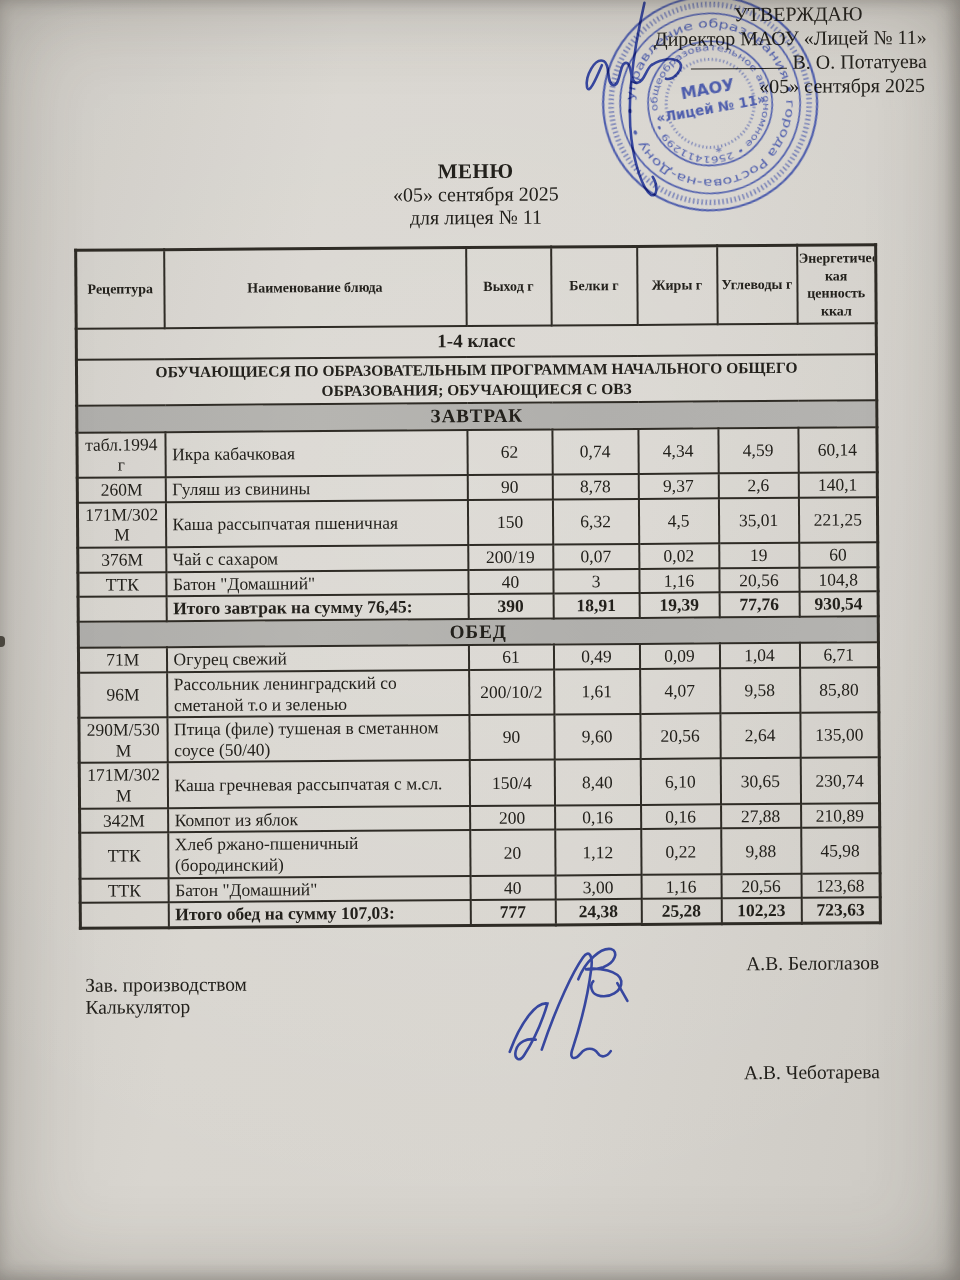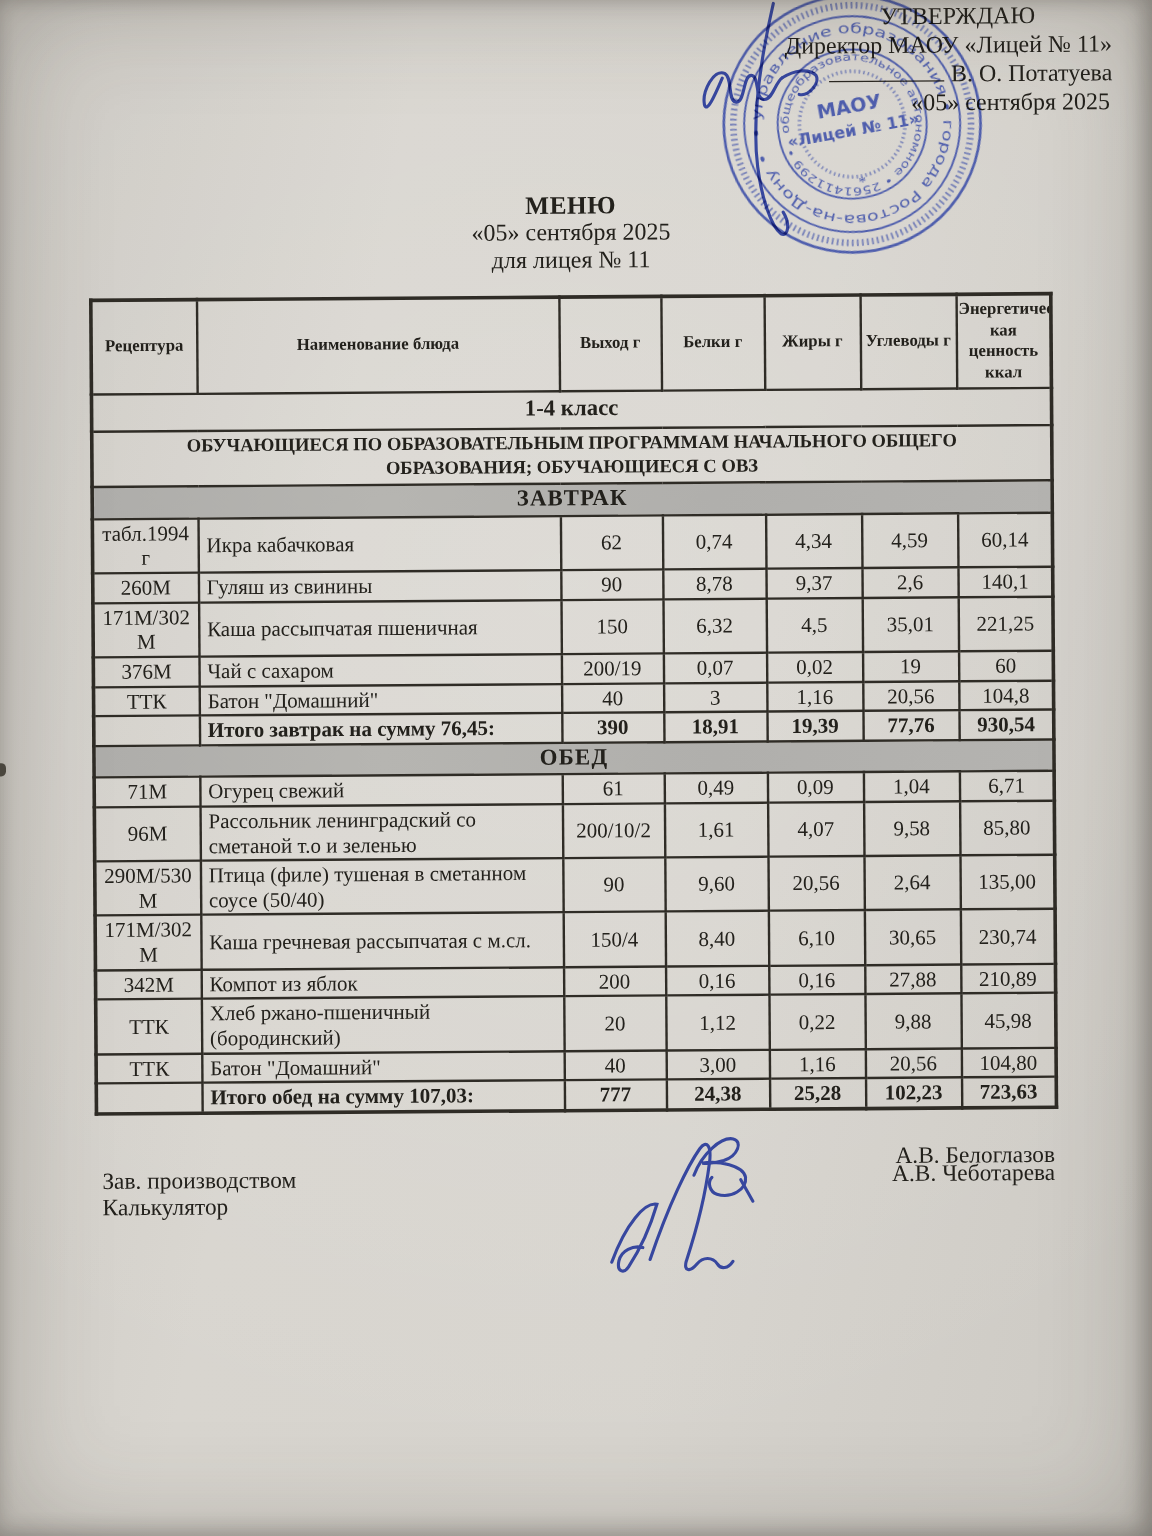--- a/index.html
+++ b/index.html
@@ -245,38 +245,38 @@
           <td>9,88</td>
           <td>45,98</td>
         </tr>
         <tr class="r1">
           <td>ТТК</td>
           <td>Батон "Домашний"</td>
           <td>40</td>
           <td>3,00</td>
           <td>1,16</td>
           <td>20,56</td>
-          <td>104,80</td>
+          <td>123,68</td>
         </tr>
         <tr class="totalrow r1">
           <td></td>
           <td>Итого обед на сумму 107,03:</td>
           <td>777</td>
           <td>24,38</td>
           <td>25,28</td>
           <td>102,23</td>
           <td>723,63</td>
         </tr>
       </tbody>
   </table>
 
   <div class="foot-role" style="top:972px">Зав. производством</div>
   <div class="foot-role" style="top:994px">Калькулятор</div>
   <div class="foot-name" style="top:955px">А.В. Белоглазов</div>
-  <div class="foot-name" style="top:970px">А.В. Чеботарева</div>
+  <div class="foot-name" style="top:1064px">А.В. Чеботарева</div>
 
   <svg class="sig-bottom" viewBox="0 0 190 160">
     <g fill="none" stroke="#37479f" stroke-width="2.6" stroke-linecap="round">
       <path d="M97,52 C104,34 120,20 130,22 C138,24 134,36 122,40 C112,43 104,42 104,42 C118,40 138,44 140,54 C141,64 128,72 116,68 C110,66 108,58 112,54"></path>
       <path d="M136,56 L146,74"></path>
       <path d="M28,124 C40,92 56,74 66,76 C60,96 50,116 42,128 C38,134 32,132 34,123 C36,114 46,110 54,112"></path>
       <path d="M60,122 C76,76 92,44 102,30 C108,22 112,28 110,42 C105,80 94,112 90,124 C88,132 93,133 99,126 C104,120 112,120 116,126 C119,131 125,130 129,124"></path>
     </g>
   </svg>
 

